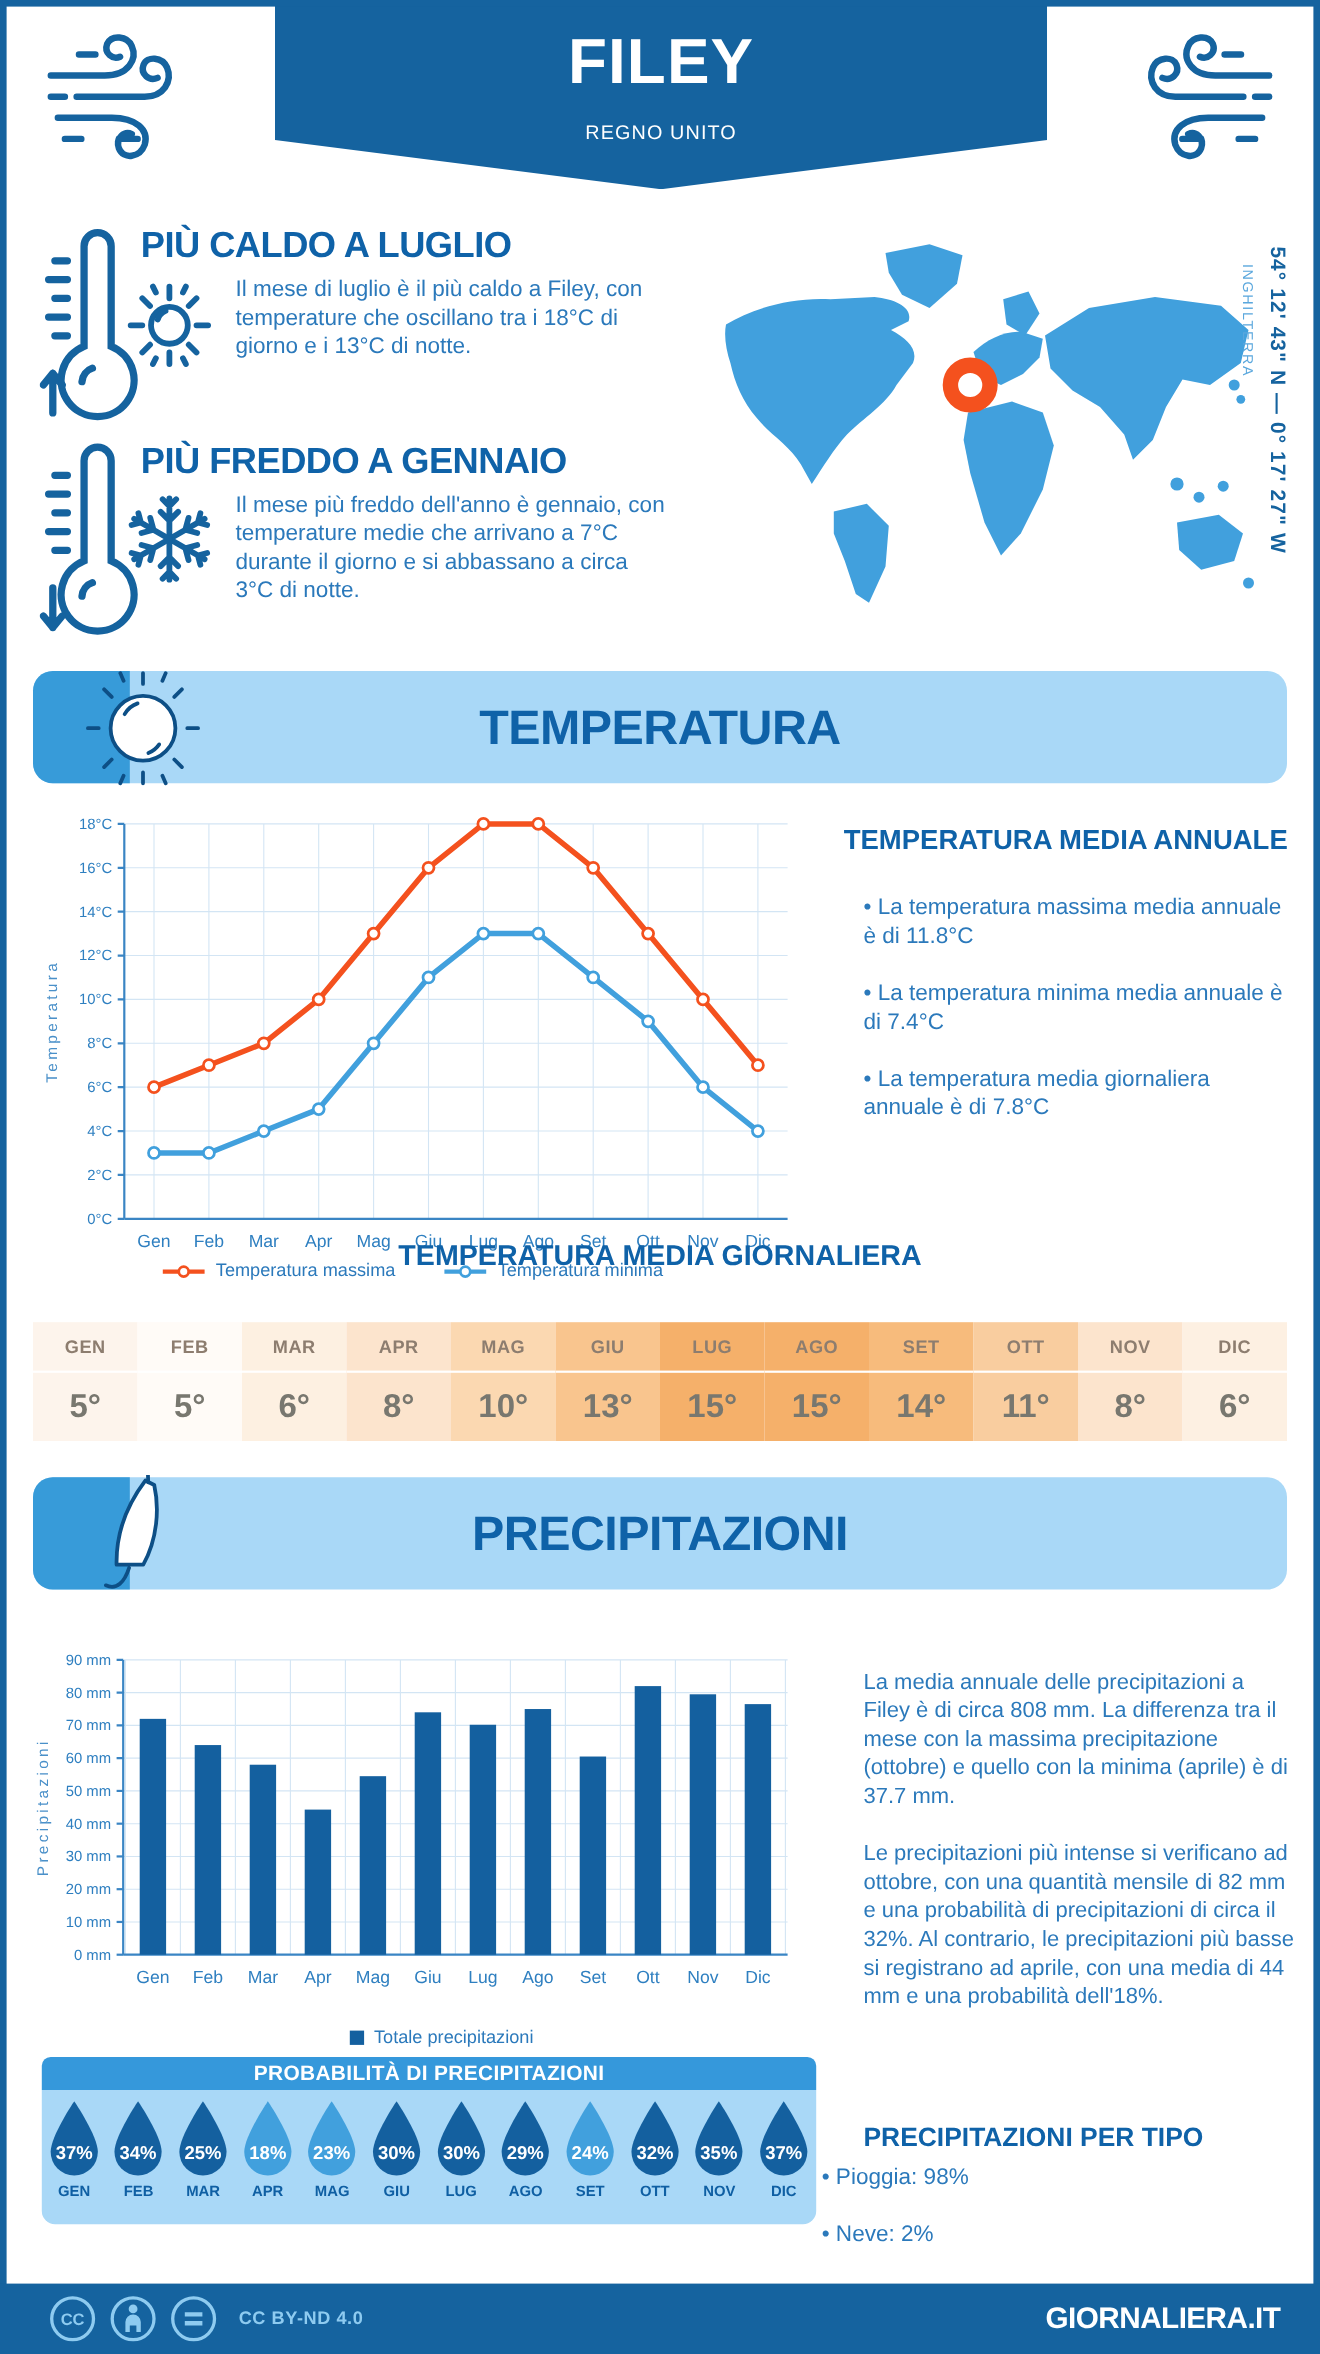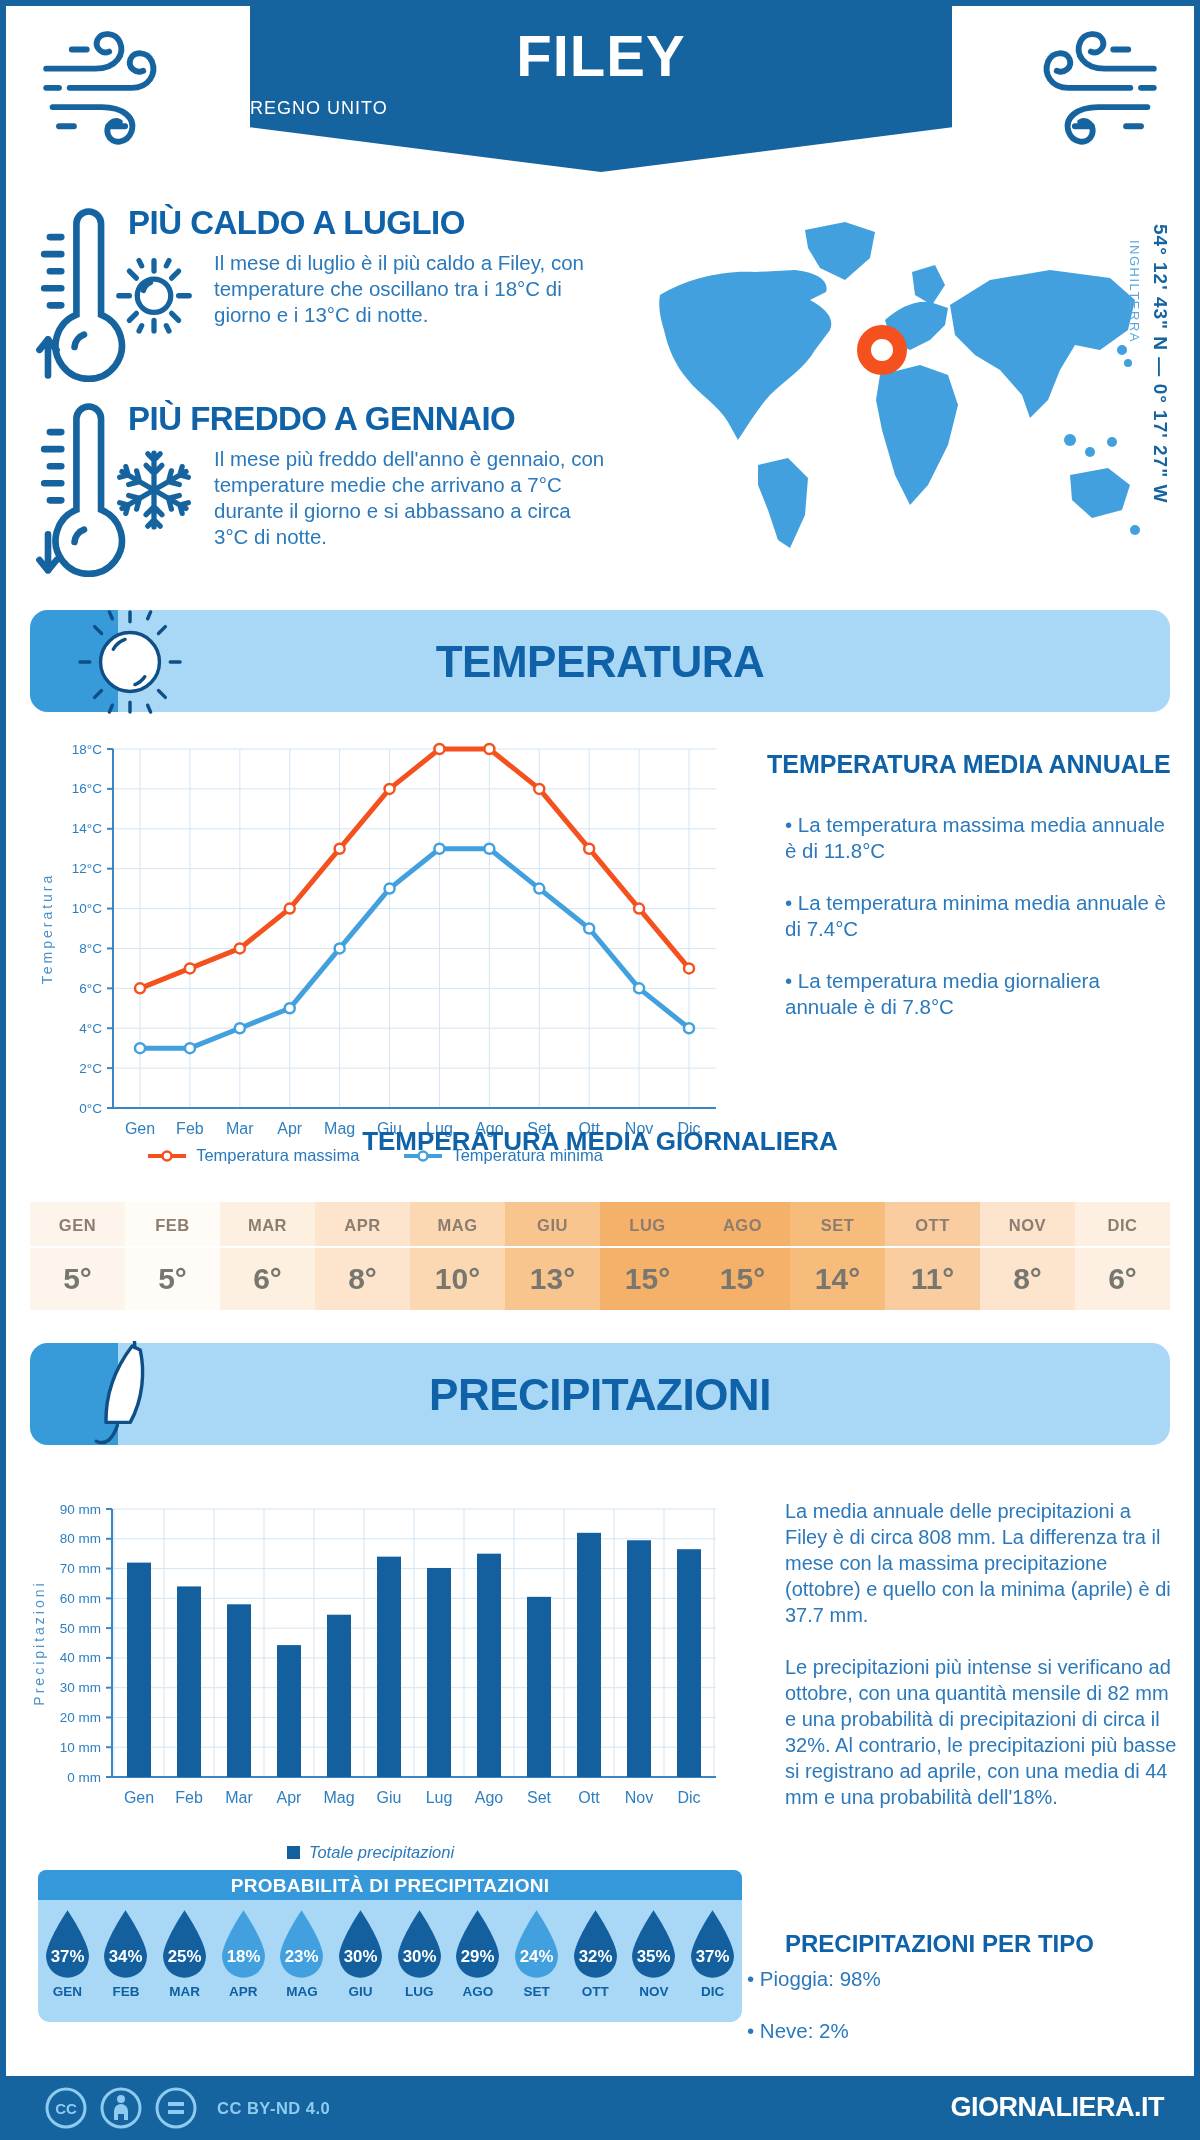--- a/index.html
+++ b/index.html
@@ -5,21 +5,21 @@
   html,body{margin:0;padding:0;background:#fff;}
   .page{position:relative;width:1200px;height:2140px;background:#fff;
         font-family:"Liberation Sans",sans-serif;overflow:hidden;}
   .frame{position:absolute;inset:0;border:6px solid #15639f;pointer-events:none;z-index:40;}
 
   
   .banner{position:absolute;left:250px;top:0;width:702px;height:172px;background:#15639f;
           clip-path:polygon(0 0,100% 0,100% 74%,50% 100%,0 74%);z-index:5;}
   .banner-title{position:absolute;top:22px;left:0;width:100%;text-align:center;color:#fff;
                 font-size:58px;font-weight:bold;letter-spacing:1px;}
-  .banner-sub{position:absolute;top:98px;left:0;width:100%;color:#fff;
+  .banner-sub{position:absolute;top:110px;left:0;width:100%;text-align:center;color:#fff;
               font-size:18px;letter-spacing:1px;}
   .wind{position:absolute;top:26px;width:142px;height:128px;}
   .wind.left{left:36px;}
   .wind.right{right:36px;transform:scaleX(-1);}
 
   
   .hl-title{position:absolute;font-size:33px;font-weight:bold;color:#0f62a8;letter-spacing:-0.5px;}
   .hl-text{position:absolute;font-size:20.5px;line-height:26px;color:#2b79bb;}
   .thermo{position:absolute;left:36px;width:96px;height:180px;}
   .mini-ico{position:absolute;left:110px;width:88px;height:88px;}
@@ -47,21 +47,21 @@
   svg text.ylab{font-size:14px;fill:#4a90c9;letter-spacing:3px;font-family:"Liberation Sans",sans-serif;}
   .legend{position:absolute;display:flex;justify-content:center;align-items:center;gap:44px;}
   .legend-item{display:flex;align-items:center;gap:9px;font-size:16.5px;color:#2b79bb;}
   .legend-sq{display:inline-block;width:13px;height:13px;}
 
   
   .col-heading{position:absolute;font-size:25px;font-weight:bold;color:#0f62a8;}
   .bullets{position:absolute;font-size:20.5px;line-height:26px;color:#2b79bb;}
   .bullets div{margin-bottom:26px;}
   .paras{position:absolute;font-size:20px;line-height:26px;color:#2b79bb;}
-  .paras p{margin:0 0 26px 0;}
+  .paras p{margin:18px 0 26px 0;}
 
   
   .mid-heading{position:absolute;left:0;width:100%;text-align:center;
                font-size:26px;font-weight:bold;color:#0f62a8;}
   .ttable{position:absolute;left:30px;top:1202px;width:1140px;display:flex;}
   .tcol{width:95px;text-align:center;}
   .tcol .m{height:44px;line-height:46px;font-size:16.5px;font-weight:bold;color:#8d7d6f;
            border-bottom:2px solid #fff;letter-spacing:0.5px;}
   .tcol .v{height:62px;line-height:62px;font-size:30px;font-weight:bold;color:#78776f;}
 
@@ -417,21 +417,21 @@
       <rect x="247" y="151.08444444444447" width="24" height="131.91555555555553" fill="#14609f"></rect>
       <rect x="297" y="120.71111111111111" width="24" height="162.2888888888889" fill="#14609f"></rect>
       <rect x="347" y="62.644444444444446" width="24" height="220.35555555555555" fill="#14609f"></rect>
       <rect x="397" y="73.95999999999998" width="24" height="209.04000000000002" fill="#14609f"></rect>
       <rect x="447" y="59.66666666666666" width="24" height="223.33333333333334" fill="#14609f"></rect>
       <rect x="497" y="102.84444444444443" width="24" height="180.15555555555557" fill="#14609f"></rect>
       <rect x="547" y="38.82222222222222" width="24" height="244.17777777777778" fill="#14609f"></rect>
       <rect x="597" y="46.26666666666668" width="24" height="236.73333333333332" fill="#14609f"></rect>
       <rect x="647" y="55.20000000000002" width="24" height="227.79999999999998" fill="#14609f"></rect>
     </svg>
-  <div id="precip-legend" class="legend" style="left:13px;top:1843px;width:715px;font-style:italic;">
+  <div id="precip-legend" class="legend" style="left:44px;top:1843px;width:715px;">
       <div class="legend-item">
         <span class="legend-sq" style="background: rgb(20, 96, 159);"></span>
         <span>Totale precipitazioni</span>
       </div>
     </div>
 
   <div class="paras" style="left:785px;top:1498px;width:392px;">
     <p>La media annuale delle precipitazioni a Filey è di circa 808 mm. La differenza tra il mese con la massima precipitazione (ottobre) e quello con la minima (aprile) è di 37.7 mm.</p>
     <p>Le precipitazioni più intense si verificano ad ottobre, con una quantità mensile di 82 mm e una probabilità di precipitazioni di circa il 32%. Al contrario, le precipitazioni più basse si registrano ad aprile, con una media di 44 mm e una probabilità dell'18%.</p>
   </div>

